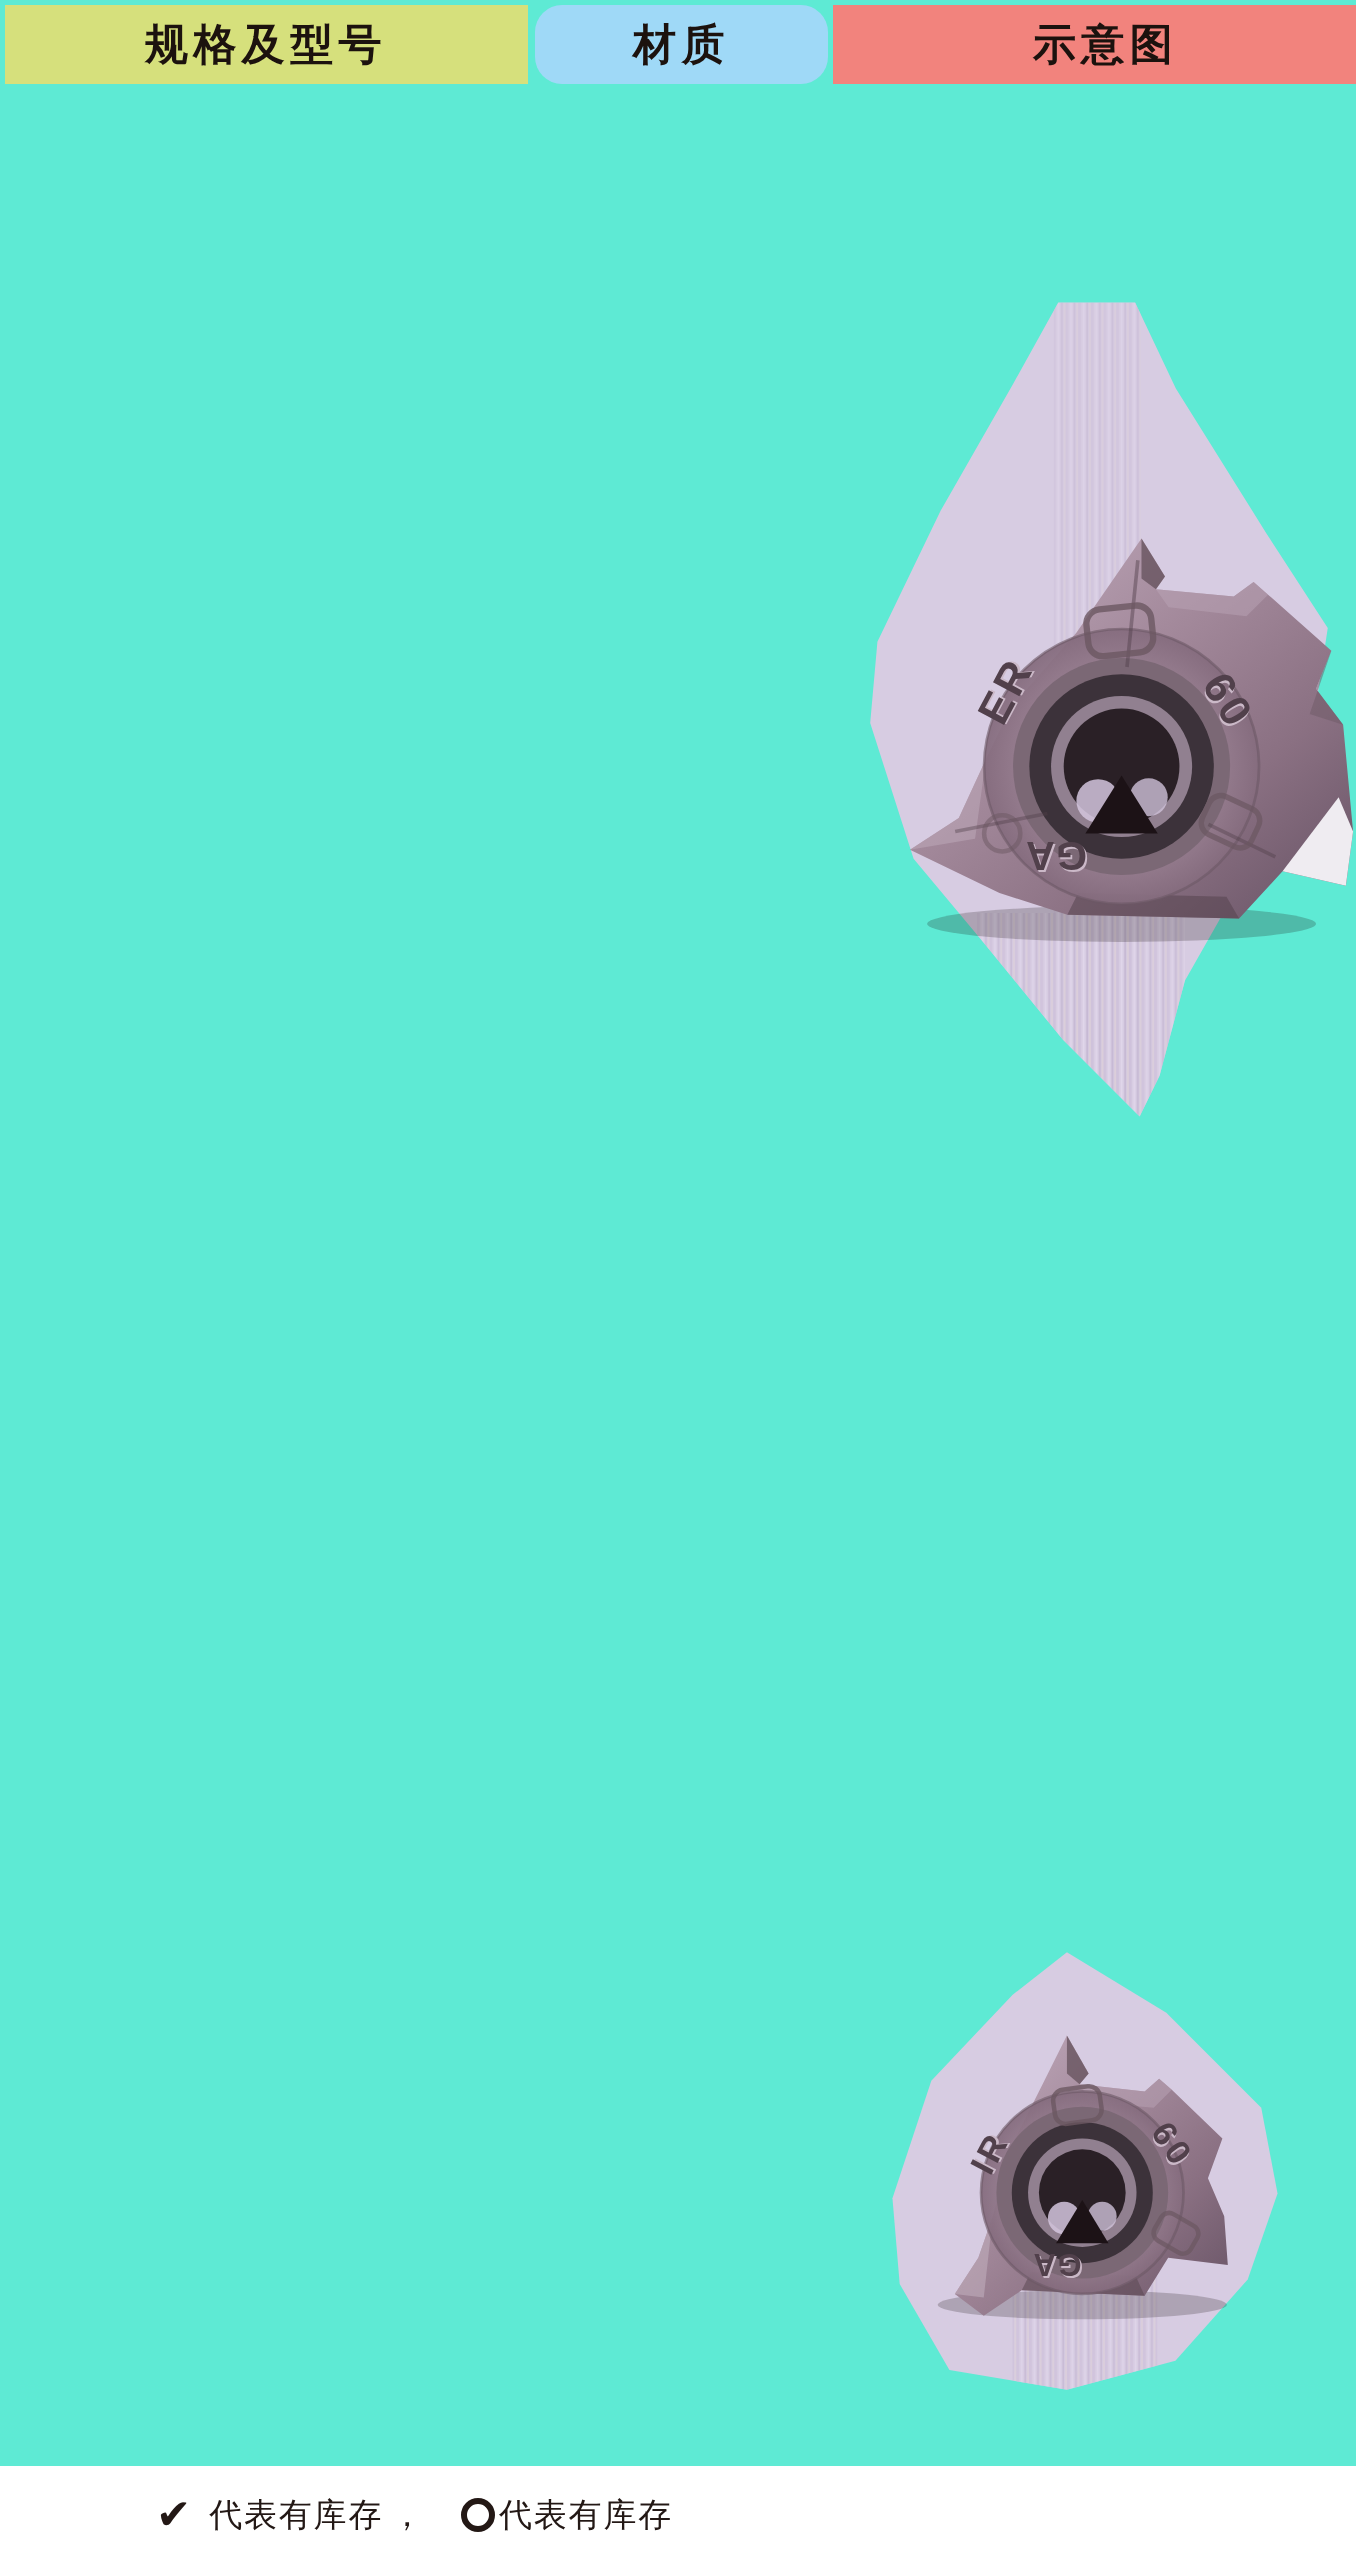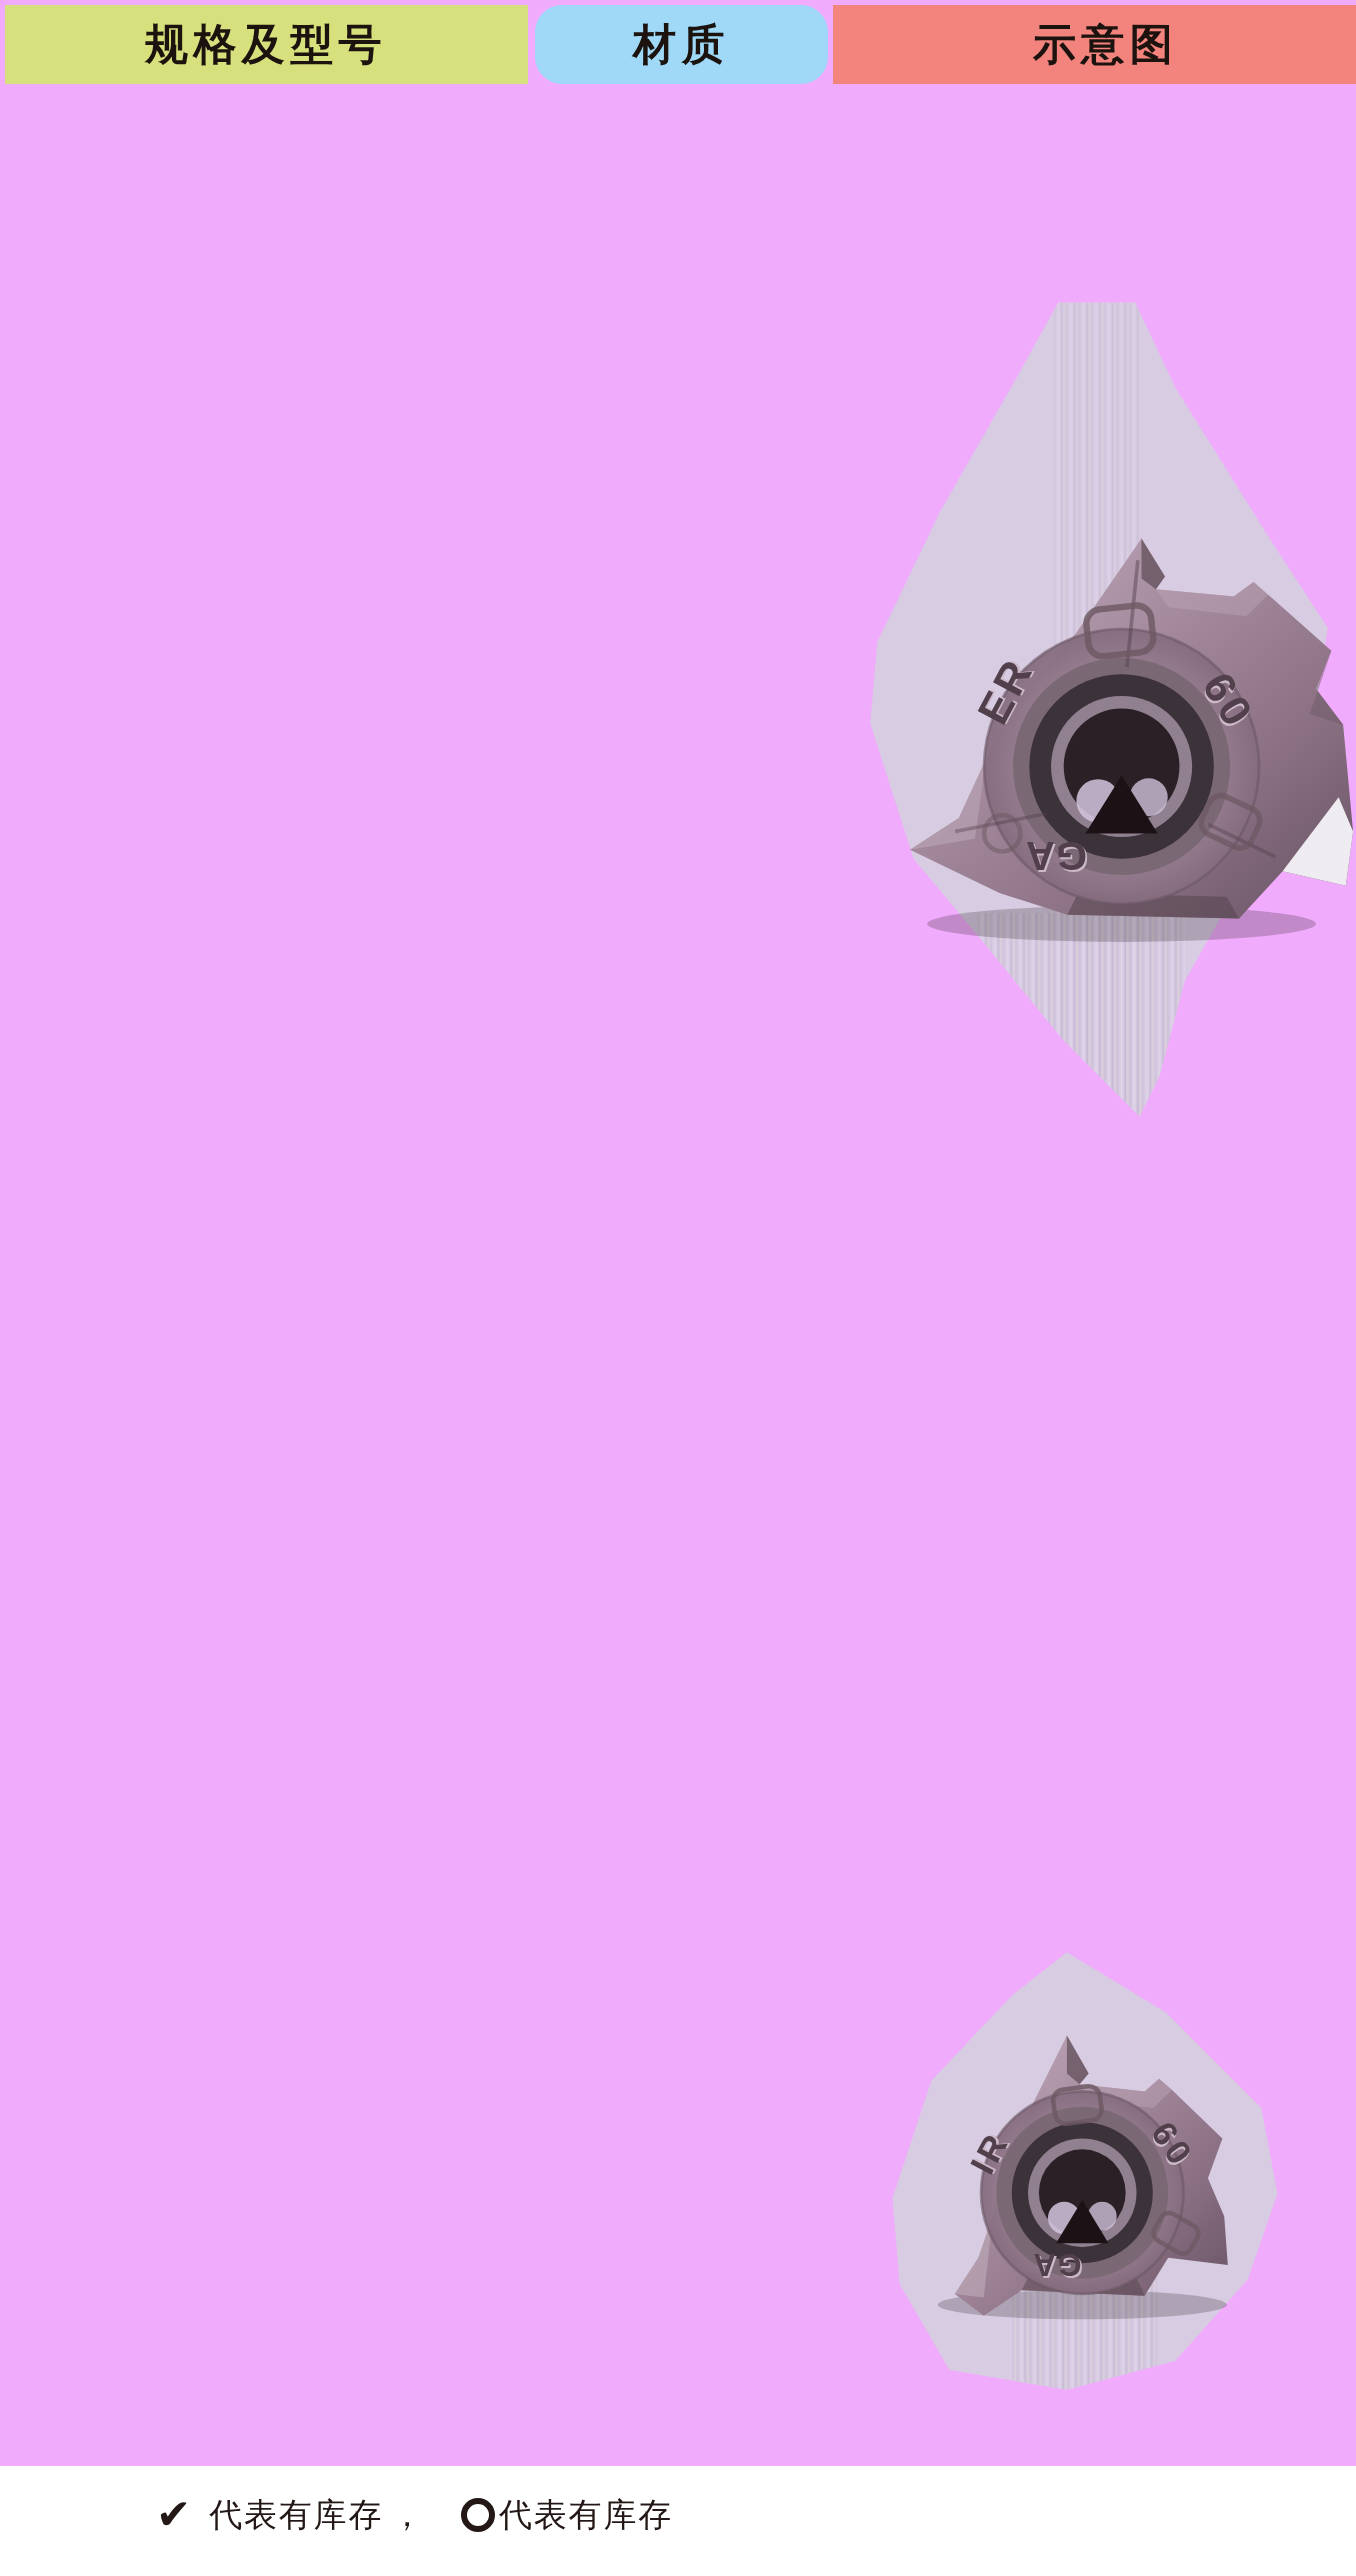--- a/index.html
+++ b/index.html
@@ -25,21 +25,21 @@
   .bottom-band{position:absolute;left:0;top:2466px;width:1357px;height:110px;background:#ffffff;}
   .legend{position:absolute;left:156px;top:27px;height:43px;display:flex;align-items:center;white-space:nowrap;}
   .legend .check{font-size:42px;font-weight:bold;margin-right:18px;line-height:1;}
   .legend .txt{font-size:33px;letter-spacing:1.8px;line-height:1;}
   .legend .separator{font-size:33px;margin-left:7.2px;line-height:1;}
   .legend .ring{display:inline-block;width:22px;height:22px;border:6.3px solid #231815;border-radius:50%;margin:0 3.6px 0 38px;}
 </style>
 </head>
 <body>
 
-<div class="panel" style="background-color: #f0abfc; text-decoration: underline;">
+<div class="panel" style="background-color: #5eead4; text-decoration: underline;">
 
   <div class="header-row">
     <div class="header-cell" id="cell-spec" style="background-color: rgb(214, 224, 124);">
       <span class="lbl" style="color: rgb(28, 18, 14);">规格及型号</span>
     </div>
     <div class="header-cell" id="cell-material" style="background-color: rgb(159, 217, 247); border-radius: 27px;">
       <span class="lbl" style="color: rgb(28, 18, 14);">材质</span>
     </div>
     <div class="header-cell" id="cell-diagram" style="background-color: rgb(242, 131, 125);">
       <span class="lbl" style="color: rgb(28, 18, 14);">示意图</span>

